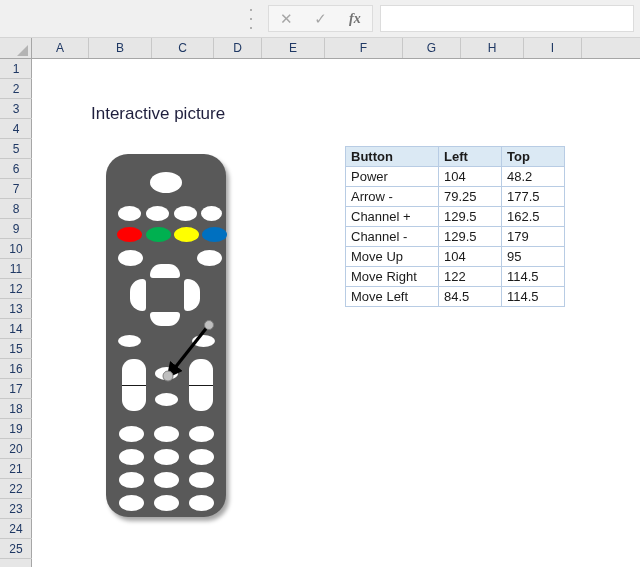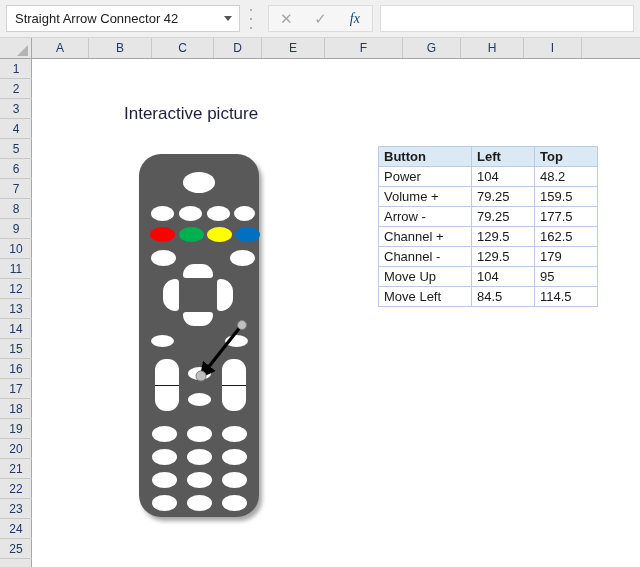--- a/index.html
+++ b/index.html
@@ -60,22 +60,22 @@
     border: 1px solid #dcdcdc;
     display: flex; align-items: center;
   }
   .fx-btn {
     flex: 1; height: 100%;
     display: flex; align-items: center; justify-content: center;
     font-size: 15px; color: #a6a6a6;
   }
   .fx-btn.fx-italic {
     font-family: "Liberation Serif", serif;
-    font-style: italic; font-weight: normal;
-    color: #0c4a6e; font-size: 14px;
+    font-style: italic; font-weight: bold;
+    color: #737373; font-size: 14px;
   }
   #formula-input {
     position: absolute; left: 380px; top: 5px;
     width: 254px; height: 27px;
     background: #ffffff;
     border: 1px solid #dcdcdc;
     font-size: 13px; color: #202020;
     padding-left: 5px;
     display: flex; align-items: center;
   }
@@ -121,21 +121,20 @@
     width: 32px; height: 20px;
     border-bottom: 1px solid #c8c8c8;
     display: flex; align-items: center; justify-content: center;
     font-size: 12px; color: #1f3864;
   }
   #sheet {
     position: absolute; left: 33px; top: 21px;
     width: 568px; height: 508px;
     background: #ffffff;
     overflow: hidden;
-    margin-left: 33px;
   }
 
   
   #sheet-title {
     position: absolute; left: 58px; top: 45px;
     font-size: 17px; color: #1f1f3d;
     white-space: nowrap;
   }
 
   
@@ -208,26 +207,20 @@
     fill: #bfbfbf;
     stroke: #7f7f7f;
     stroke-width: 1;
   }
 </style>
 </head>
 <body>
 
 <div id="formula-bar">
 
-  <div id="name-box">
-    <div id="name-box-text">Straight Arrow Connector 42</div>
-    <div id="name-box-arrow">
-      <span class="caret-down"></span>
-    </div>
-  </div>
 
   <div id="dots-sep">
     <i></i>
     <i></i>
     <i></i>
   </div>
 
   <div id="fx-group">
     <div class="fx-btn">✕</div>
     <div class="fx-btn">✓</div>
@@ -361,45 +354,45 @@
           <th class="col-top">Top</th>
         </tr>
       </thead>
       <tbody id="table-body">
           <tr>
             <td class="col-btn">Power</td>
             <td class="col-left">104</td>
             <td class="col-top">48.2</td>
           </tr>
           <tr>
-            <td class="col-btn">Volume +</td>
-            <td class="col-left">79.25</td>
-            <td class="col-top">159.5</td>
-          </tr>
-          <tr>
             <td class="col-btn">Arrow -</td>
             <td class="col-left">79.25</td>
             <td class="col-top">177.5</td>
           </tr>
           <tr>
             <td class="col-btn">Channel +</td>
             <td class="col-left">129.5</td>
             <td class="col-top">162.5</td>
           </tr>
           <tr>
             <td class="col-btn">Channel -</td>
             <td class="col-left">129.5</td>
             <td class="col-top">179</td>
           </tr>
           <tr>
             <td class="col-btn">Move Up</td>
             <td class="col-left">104</td>
             <td class="col-top">95</td>
           </tr>
           <tr>
+            <td class="col-btn">Move Right</td>
+            <td class="col-left">122</td>
+            <td class="col-top">114.5</td>
+          </tr>
+          <tr>
             <td class="col-btn">Move Left</td>
             <td class="col-left">84.5</td>
             <td class="col-top">114.5</td>
           </tr>
         </tbody>
     </table>
 
   </div>
 </div>
 

